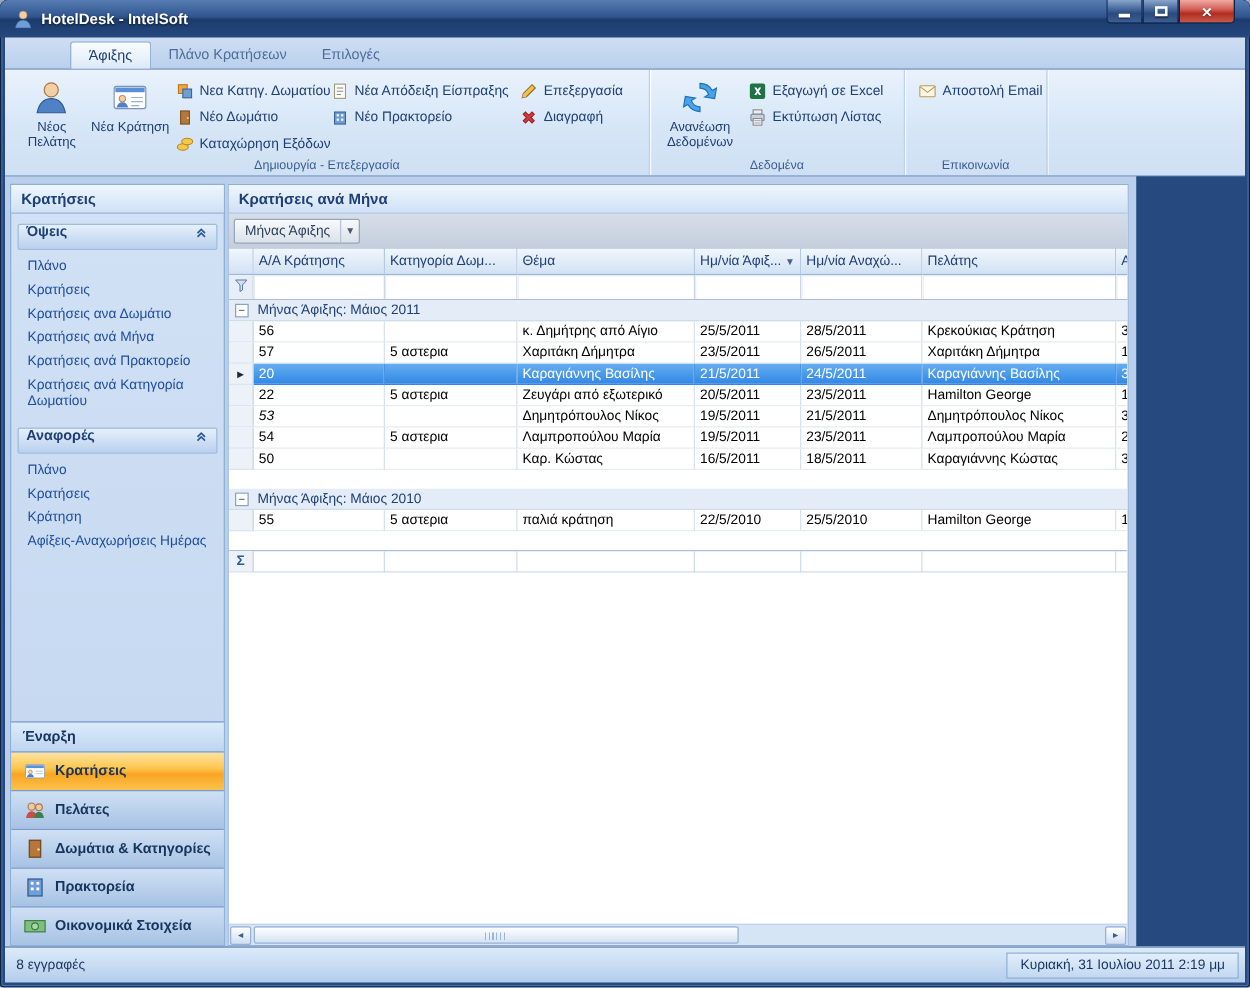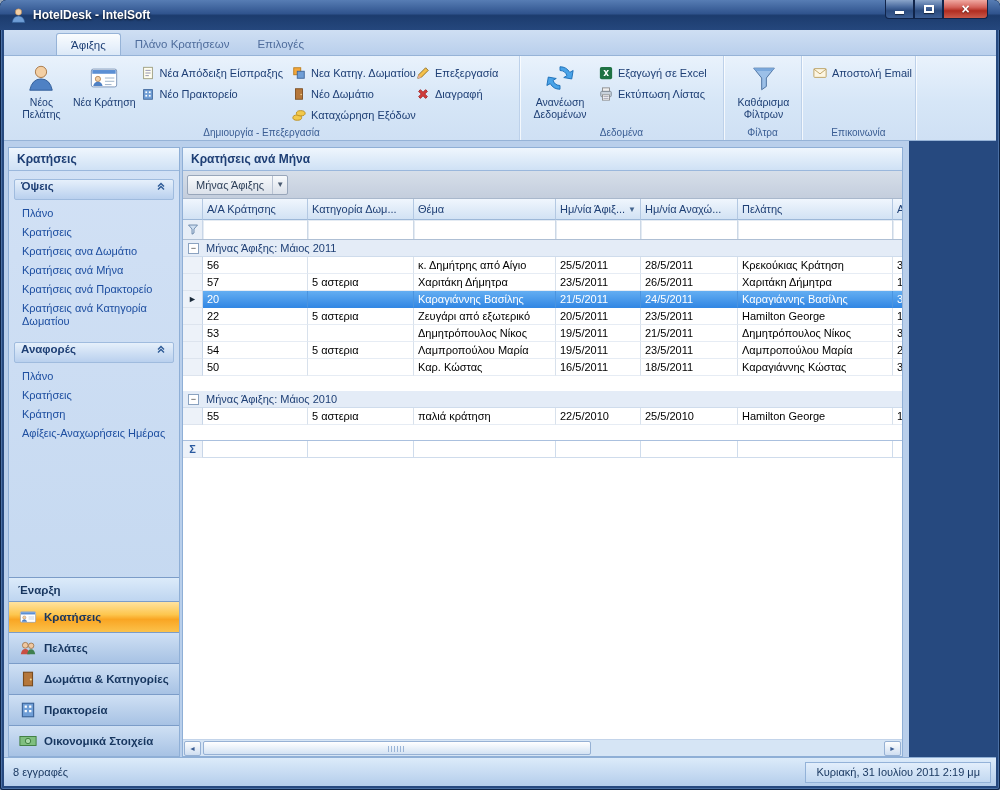--- a/index.html
+++ b/index.html
@@ -194,20 +194,49 @@
               <rect x="3.5" y="7.5" width="25" height="4" fill="#5b8fd4"></rect>
               <circle cx="9.5" cy="17" r="2.8" fill="#f3cfa4" stroke="#a87848" stroke-width=".8"></circle>
               <path d="M4.5 24.5 q1.2-4.5 5-4.5 q3.8 0 5 4.5z" fill="#4f81c4"></path>
               <line x1="17" y1="16" x2="27" y2="16" stroke="#9ab0c8"></line>
               <line x1="17" y1="19.5" x2="27" y2="19.5" stroke="#9ab0c8"></line>
               <line x1="17" y1="23" x2="24" y2="23" stroke="#9ab0c8"></line>
             </svg>
         </span>
         <span class="blabel">Νέα Κράτηση</span>
       </div>
+      <div class="smallcol" style="width:124px">
+        <div class="smallbtn">
+          <span class="icon16">
+              <svg width="14" height="14" viewBox="0 0 16 16">
+                <rect x="2" y="2" width="8" height="8" fill="#f4a83c" stroke="#b87a1a"></rect>
+                <rect x="6" y="6" width="8" height="8" fill="#6f9ed6" stroke="#3a6398"></rect>
+              </svg>
+            </span>
+          <span>Νεα Κατηγ. Δωματίου</span>
+        </div>
+        <div class="smallbtn">
+          <span class="icon16">
+              <svg width="14" height="14" viewBox="0 0 16 16">
+                <rect x="4" y="2" width="8" height="12" fill="#b5773b" stroke="#7a4c1e"></rect>
+                <circle cx="10.5" cy="8.5" r="0.9" fill="#f2d88f"></circle>
+              </svg>
+            </span>
+          <span>Νέο Δωμάτιο</span>
+        </div>
+        <div class="smallbtn">
+          <span class="icon16">
+              <svg width="14" height="14" viewBox="0 0 16 16">
+                <ellipse cx="6" cy="11" rx="5" ry="3" fill="#f2c94c" stroke="#b98a1a"></ellipse>
+                <ellipse cx="10" cy="6" rx="5" ry="3" fill="#f2c94c" stroke="#b98a1a"></ellipse>
+              </svg>
+            </span>
+          <span>Καταχώρηση Εξόδων</span>
+        </div>
+      </div>
       <div class="smallcol" style="width:152px">
         <div class="smallbtn">
           <span class="icon16">
               <svg width="14" height="14" viewBox="0 0 16 16">
                 <rect x="3" y="1.5" width="10" height="13" fill="#fffef0" stroke="#9a9a7a"></rect>
                 <line x1="5" y1="5" x2="11" y2="5" stroke="#88a"></line>
                 <line x1="5" y1="8" x2="11" y2="8" stroke="#88a"></line>
                 <line x1="5" y1="11" x2="9" y2="11" stroke="#88a"></line>
               </svg>
             </span>
@@ -217,49 +246,20 @@
           <span class="icon16">
               <svg width="14" height="14" viewBox="0 0 16 16">
                 <rect x="3" y="3" width="10" height="11" fill="#6f9ed6" stroke="#3a6398"></rect>
                 <rect x="5" y="5" width="2" height="2" fill="#fff"></rect>
                 <rect x="9" y="5" width="2" height="2" fill="#fff"></rect>
                 <rect x="5" y="9" width="2" height="2" fill="#fff"></rect>
                 <rect x="9" y="9" width="2" height="2" fill="#fff"></rect>
               </svg>
             </span>
           <span>Νέο Πρακτορείο</span>
-        </div>
-      </div>
-      <div class="smallcol" style="width:124px">
-        <div class="smallbtn">
-          <span class="icon16">
-              <svg width="14" height="14" viewBox="0 0 16 16">
-                <rect x="2" y="2" width="8" height="8" fill="#f4a83c" stroke="#b87a1a"></rect>
-                <rect x="6" y="6" width="8" height="8" fill="#6f9ed6" stroke="#3a6398"></rect>
-              </svg>
-            </span>
-          <span>Νεα Κατηγ. Δωματίου</span>
-        </div>
-        <div class="smallbtn">
-          <span class="icon16">
-              <svg width="14" height="14" viewBox="0 0 16 16">
-                <rect x="4" y="2" width="8" height="12" fill="#b5773b" stroke="#7a4c1e"></rect>
-                <circle cx="10.5" cy="8.5" r="0.9" fill="#f2d88f"></circle>
-              </svg>
-            </span>
-          <span>Νέο Δωμάτιο</span>
-        </div>
-        <div class="smallbtn">
-          <span class="icon16">
-              <svg width="14" height="14" viewBox="0 0 16 16">
-                <ellipse cx="6" cy="11" rx="5" ry="3" fill="#f2c94c" stroke="#b98a1a"></ellipse>
-                <ellipse cx="10" cy="6" rx="5" ry="3" fill="#f2c94c" stroke="#b98a1a"></ellipse>
-              </svg>
-            </span>
-          <span>Καταχώρηση Εξόδων</span>
         </div>
       </div>
       <div class="smallcol" style="width:106px">
         <div class="smallbtn">
           <span class="icon16">
               <svg width="14" height="14" viewBox="0 0 16 16">
                 <path d="M2 14 l1-4 8-8 3 3-8 8z" fill="#f4c04a" stroke="#8a6a20"></path>
                 <path d="M2 14 l1-4 3 3z" fill="#e8b0a0"></path>
               </svg>
             </span>
@@ -306,32 +306,20 @@
                 <line x1="5" y1="11" x2="11" y2="11" stroke="#99a"></line>
                 <line x1="5" y1="13" x2="11" y2="13" stroke="#99a"></line>
               </svg>
             </span>
           <span>Εκτύπωση Λίστας</span>
         </div>
       </div>
       <div class="rgroup-label">Δεδομένα</div>
     </div>
 
-    <div class="rgroup" style="width:78px; justify-content:center">
-      <div class="bigbtn" style="width:66px">
-        <span class="icon32">
-          <svg width="30" height="30" viewBox="0 0 32 32">
-              <path d="M5 5.5 h22 l-8.5 10.5 v9 l-5 3.5 v-12.5 z" fill="#9cc0e8" stroke="#4a6f9e"></path>
-              <path d="M5 5.5 h22 l-2.5 3 h-17z" fill="#7aa8dc"></path>
-            </svg>
-        </span>
-        <span class="blabel">Καθάρισμα Φίλτρων</span>
-      </div>
-      <div class="rgroup-label">Φίλτρα</div>
-    </div>
 
     <div class="rgroup" style="width:114px">
       <div class="smallcol" style="width:106px">
         <div class="smallbtn">
           <span class="icon16">
               <svg width="14" height="14" viewBox="0 0 16 16">
                 <rect x="1" y="3" width="14" height="10" rx="1" fill="#fdf6e3" stroke="#b89b5a"></rect>
                 <path d="M1 3.5 l7 5.5 7-5.5" fill="none" stroke="#b89b5a"></path>
               </svg>
             </span>
@@ -524,21 +512,21 @@
             <div class="data-cell" style="width: 105px;">22</div>
             <div class="data-cell" style="width: 106px;">5 αστερια</div>
             <div class="data-cell" style="width: 142px;">Ζευγάρι από εξωτερικό</div>
             <div class="data-cell" style="width: 85px;">20/5/2011</div>
             <div class="data-cell" style="width: 97px;">23/5/2011</div>
             <div class="data-cell" style="width: 155px;">Hamilton George</div>
             <div class="data-cell" style="flex: 1 1 0%; border-right: none;">1</div>
           </div>
           <div class="data-row">
             <div class="ind-cell"></div>
-            <div class="data-cell" style="width: 105px;">53</div>
+            <div class="data-cell" style="width: 105px; font-style: italic;">53</div>
             <div class="data-cell" style="width: 106px;"></div>
             <div class="data-cell" style="width: 142px;">Δημητρόπουλος Νίκος</div>
             <div class="data-cell" style="width: 85px;">19/5/2011</div>
             <div class="data-cell" style="width: 97px;">21/5/2011</div>
             <div class="data-cell" style="width: 155px;">Δημητρόπουλος Νίκος</div>
             <div class="data-cell" style="flex: 1 1 0%; border-right: none;">3</div>
           </div>
           <div class="data-row">
             <div class="ind-cell"></div>
             <div class="data-cell" style="width: 105px;">54</div>

